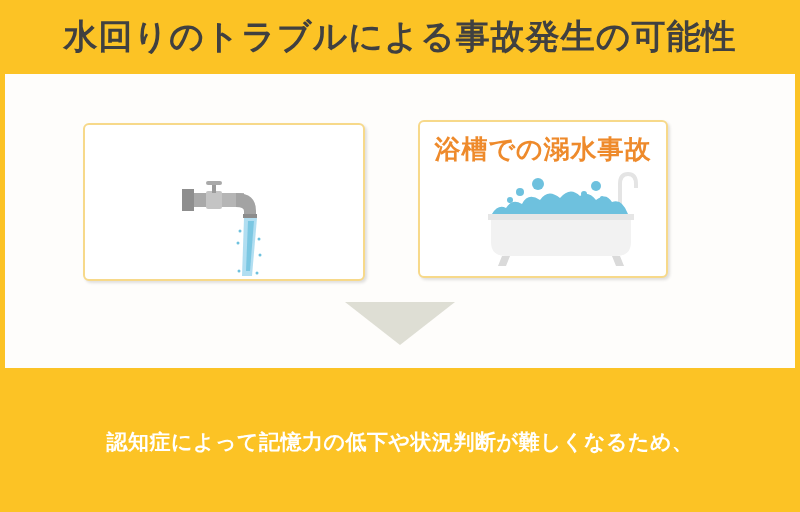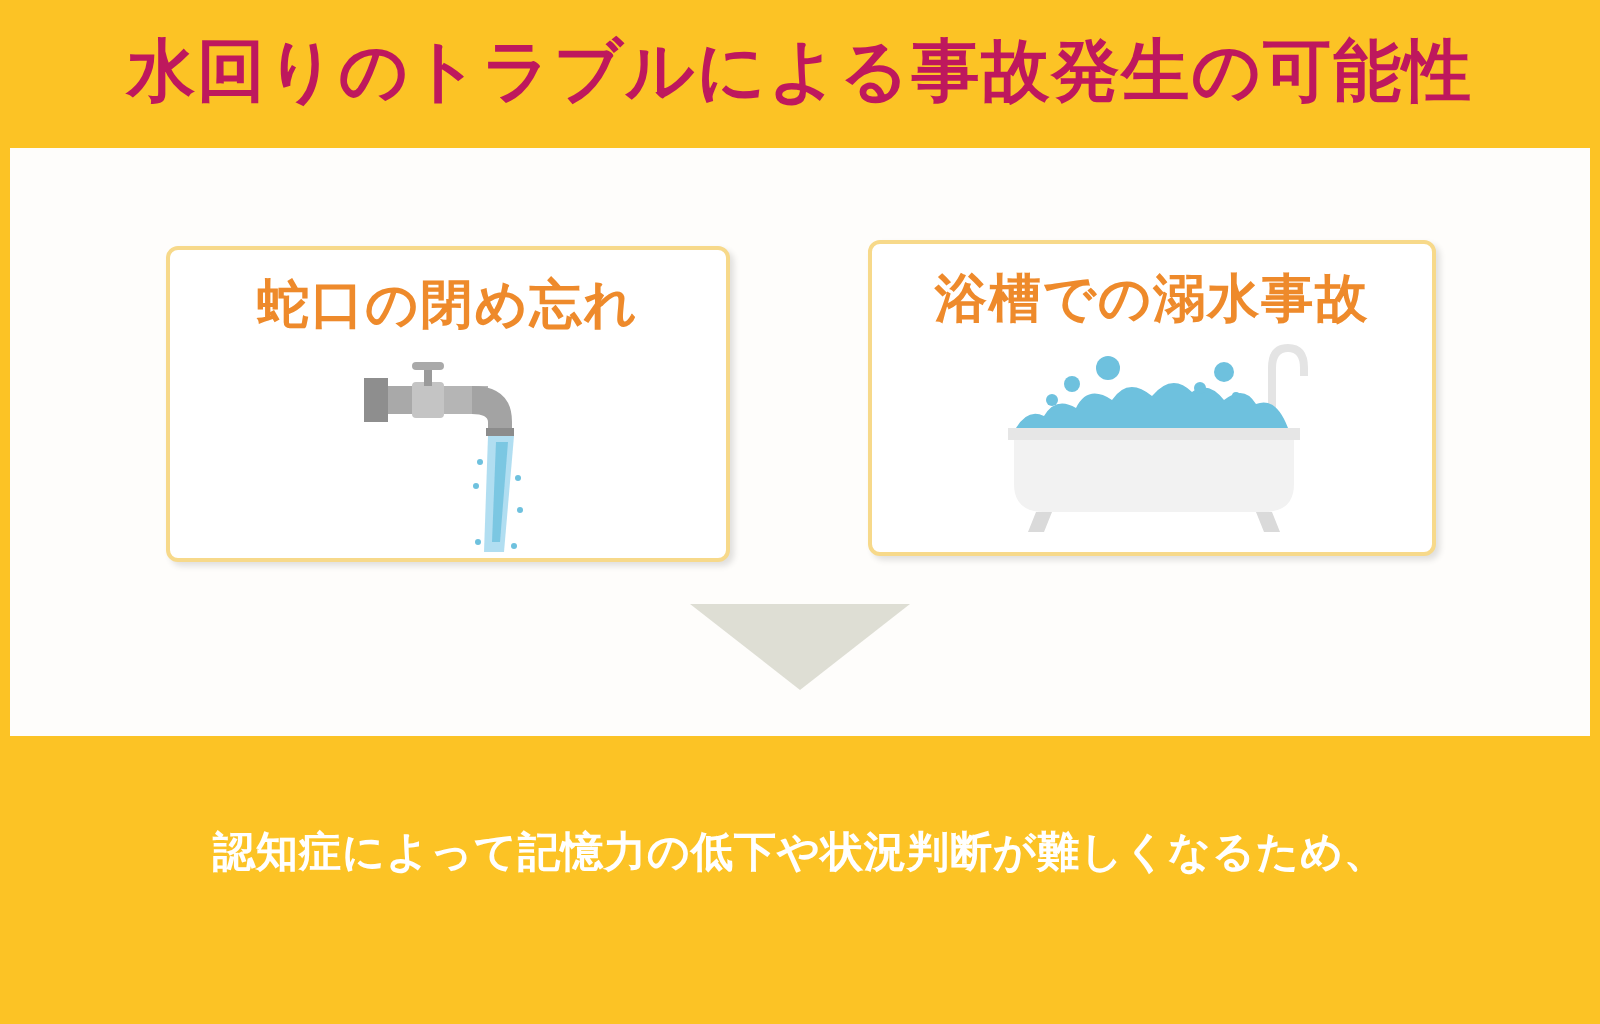--- a/index.html
+++ b/index.html
@@ -1,42 +1,41 @@
 <!DOCTYPE html>
 <html><head>
 <meta charset="utf-8">
 <style>
   html, body { margin:0; padding:0; }
   body { width:800px; height:512px; background:#FCC325; position:relative; overflow:hidden;
          font-family:"DejaVu Sans","Liberation Sans",sans-serif; }
-  .title { position:absolute; left:0; top:8px; width:800px; text-align:center; color:#be185d;
+  .title { position:absolute; left:0; top:8px; width:800px; text-align:center; color:#404040;
            font-size:34px; font-weight:bold; letter-spacing:1px; line-height:56px; }
   .panel { position:absolute; left:5px; top:74px; width:790px; height:294px; background:#FEFDFB; }
   .card { position:absolute; background:#fff; border:2px solid #F7D98A; border-radius:6px;
           box-shadow:2px 2px 3px rgba(0,0,0,0.12); box-sizing:border-box; }
   .card1 { left:78px; top:49px; width:282px; height:158px; }
-  .card2 { left:429px; top:46px; width:284px; height:158px; }
+  .card2 { left:413px; top:46px; width:250px; height:158px; }
   .card-title { position:absolute; left:0; width:100%; top:10px; text-align:center; color:#EE8A2B;
                 font-size:26px; font-weight:bold; letter-spacing:1px; }
   .illus { position:absolute; }
   .arrow { position:absolute; left:340px; top:228px; width:0; height:0;
            border-left:55px solid transparent; border-right:55px solid transparent;
            border-top:43px solid #DEDED4; }
-  .message { position:absolute; left:0; top:408px; width:800px; text-align:center; color:#fff;
+  .message { position:absolute; left:0; top:424px; width:800px; text-align:center; color:#fff;
              font-size:21px; font-weight:bold; line-height:36px; letter-spacing:0.5px; }
 </style>
 </head>
 <body>
 
 <div class="title">水回りのトラブルによる事故発生の可能性</div>
 
 <div class="panel">
 
   <div class="card card1">
-    <div class="card-title">蛇口の閉め忘れ</div>
     <svg class="illus" style="left:95px;top:56px" width="90" height="100" viewBox="0 0 90 100">
       <rect x="2" y="8" width="12" height="22" fill="#8E8E8E"></rect>
       <rect x="14" y="12" width="12" height="14" fill="#A9A9A9"></rect>
       <rect x="26" y="12" width="38" height="14" fill="#B5B5B5"></rect>
       <rect x="26" y="10" width="16" height="18" rx="2" fill="#C4C4C4"></rect>
       <rect x="32" y="2" width="4" height="10" fill="#9A9A9A"></rect>
       <rect x="26" y="0" width="16" height="4" rx="2" fill="#A9A9A9"></rect>
       <path d="M56 12 Q76 12 76 30 L76 34 L64 34 L64 30 Q64 26 56 26 Z" fill="#A3A3A3"></path>
       <rect x="63" y="33" width="14" height="4" fill="#8C8C8C"></rect>
       <path d="M64 37 L77 37 L72 95 L62 95 Z" fill="#A9DAF0" opacity="0.9"></path>

